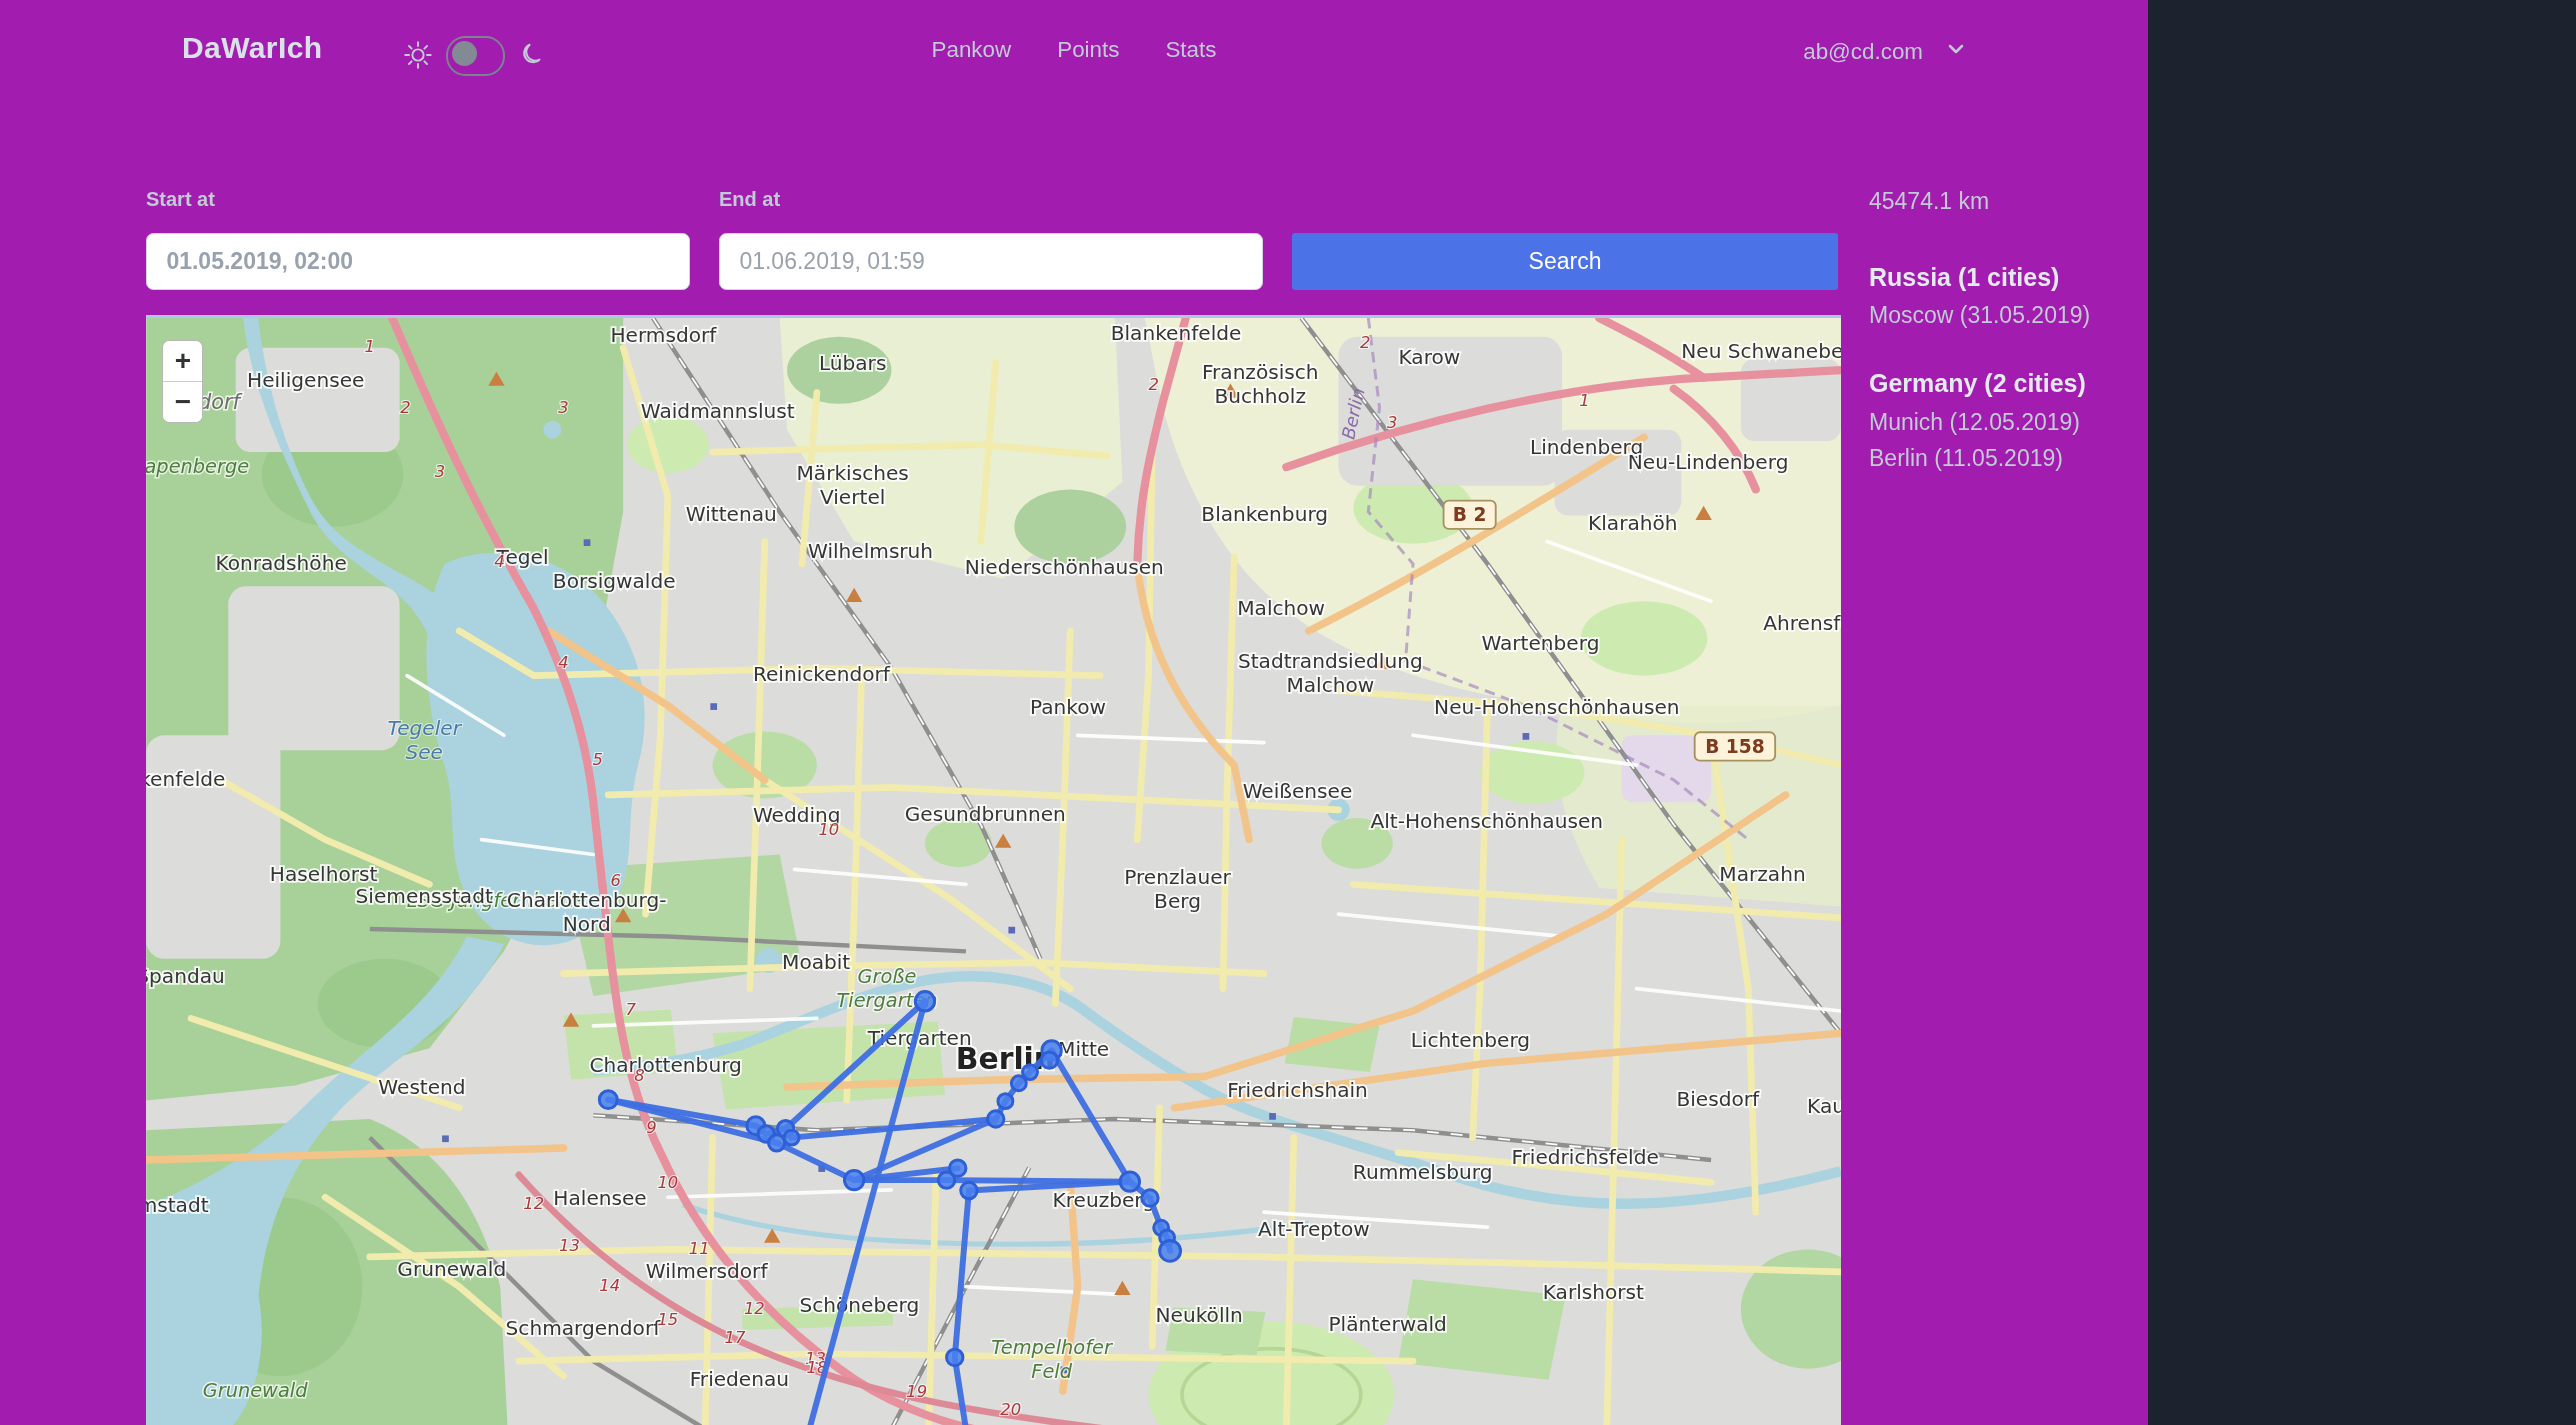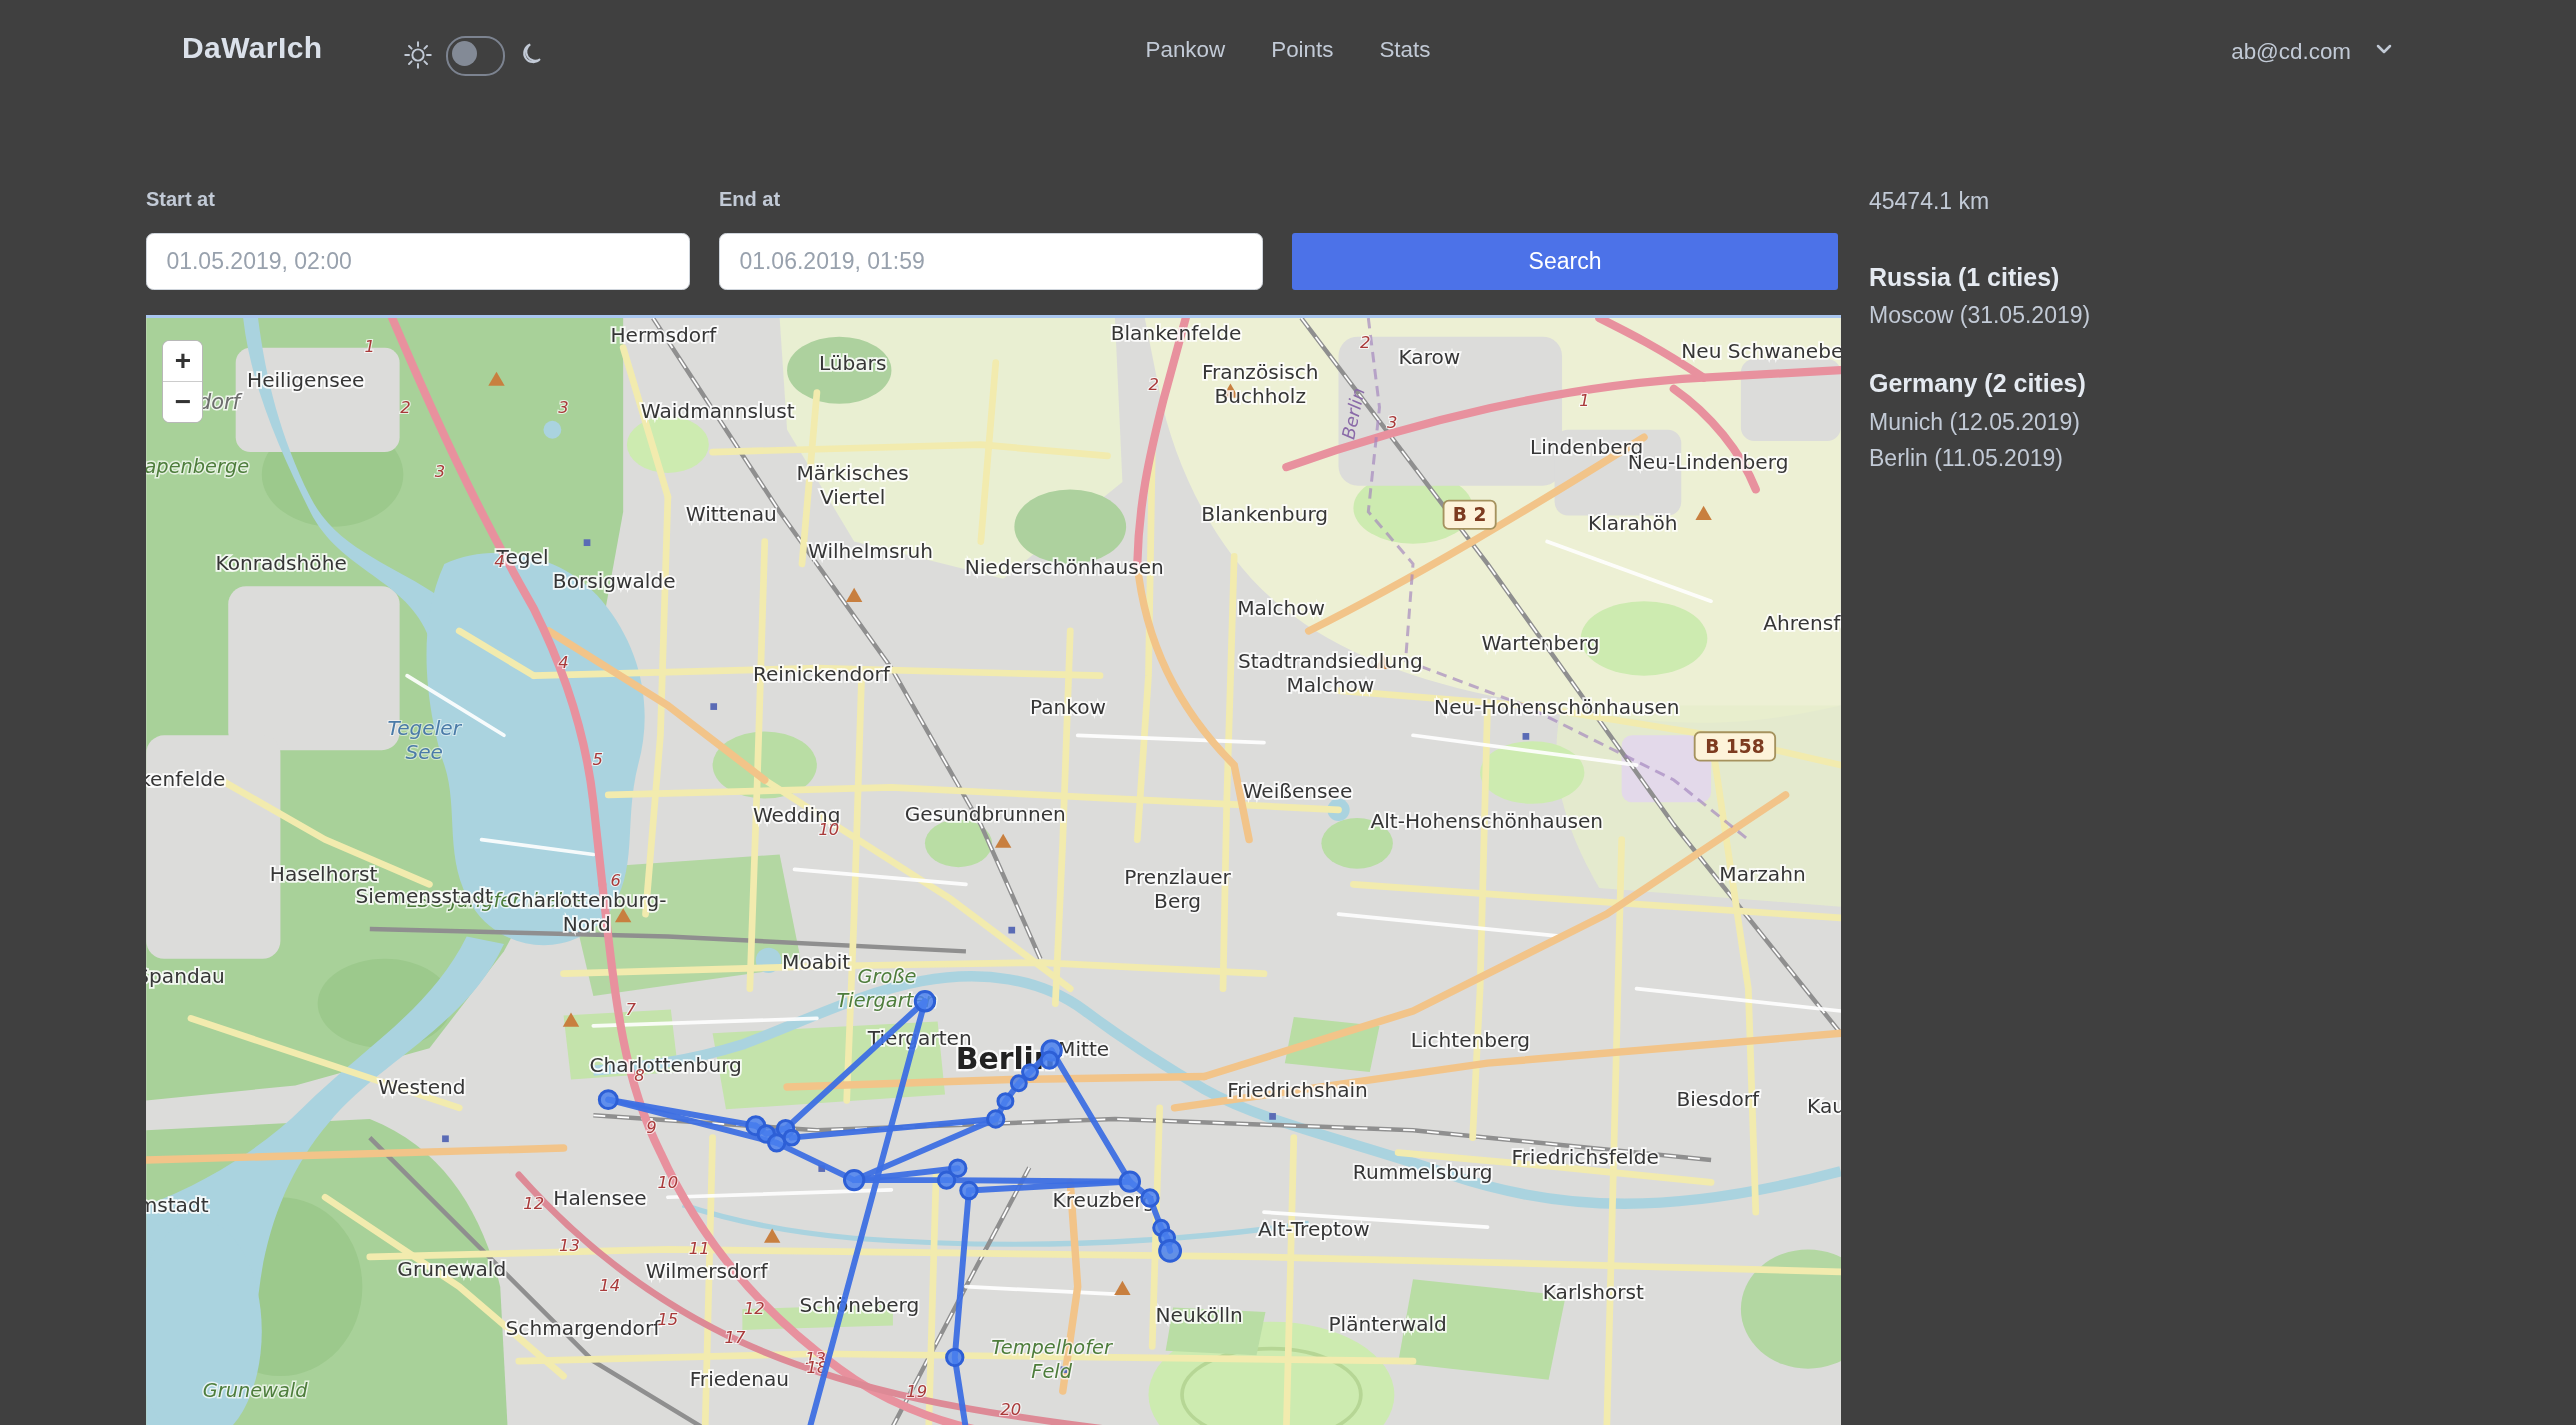--- a/index.html
+++ b/index.html
@@ -1,16 +1,16 @@
 <!DOCTYPE html>
 <html style="font-size:12px"><head>
 <meta charset="utf-8">
 <style>
   html,body{margin:0;padding:0;background:#1c222e;font-family:"Liberation Sans",sans-serif;}
-  #page{position:relative;width:2576px;height:1425px;background:#404040;overflow:hidden;}
+  #page{position:relative;width:2148px;height:1425px;background:#a21caf;overflow:hidden;}
 
   
   .logo{position:absolute;left:182px;top:31px;font-size:30px;font-weight:bold;color:#dbe1ea;letter-spacing:0.4px;}
   .theme{position:absolute;left:403px;top:36px;display:flex;align-items:center;gap:13.4px;}
   .toggle{width:55px;height:36px;border:2.2px solid #7c8materials390;border-radius:19.4px;position:relative;}
   .toggle{border:2.2px solid #7c8390;background:transparent;cursor:pointer;}
   .knob{position:absolute;left:3.7px;top:3px;width:25px;height:25px;border-radius:50%;background:#838a96;}
   .nav-links{position:absolute;left:50%;transform:translateX(-50%);top:37px;display:flex;gap:46px;}
   .nav-links a{color:#c2cad6;font-size:22.4px;text-decoration:none;}
   .user{position:absolute;right:180px;top:37px;display:flex;align-items:center;gap:21px;color:#c2cad6;font-size:22.4px;cursor:pointer;}
@@ -88,21 +88,21 @@
       <span>
         <svg width="24" height="24" viewBox="0 0 32 32" fill="none" stroke="#c2cad6" stroke-width="3.4" stroke-linecap="round" stroke-linejoin="round">
           <polyline points="8,12 16,20 24,12"></polyline>
         </svg>
       </span>
     </div>
   </div>
 
   <div>
     <label class="field-label" style="left:146px;top:188px;">Start at</label>
-    <input class="dt-input" style="left: 146px; top: 233px;" value="01.05.2019, 02:00">
+    <input class="dt-input" style="left: 146px; top: 233px; font-weight: bold;" value="01.05.2019, 02:00">
     <label class="field-label" style="left:719px;top:188px;">End at</label>
     <input class="dt-input" style="left: 719px; top: 233px;" value="01.06.2019, 01:59">
     <button class="search-btn">Search</button>
   </div>
 
   <div class="stats">
     <p class="km">45474.1 km</p>
     <div id="stat-groups">
         <div class="group">
           <h3>Russia (1 cities)</h3>

